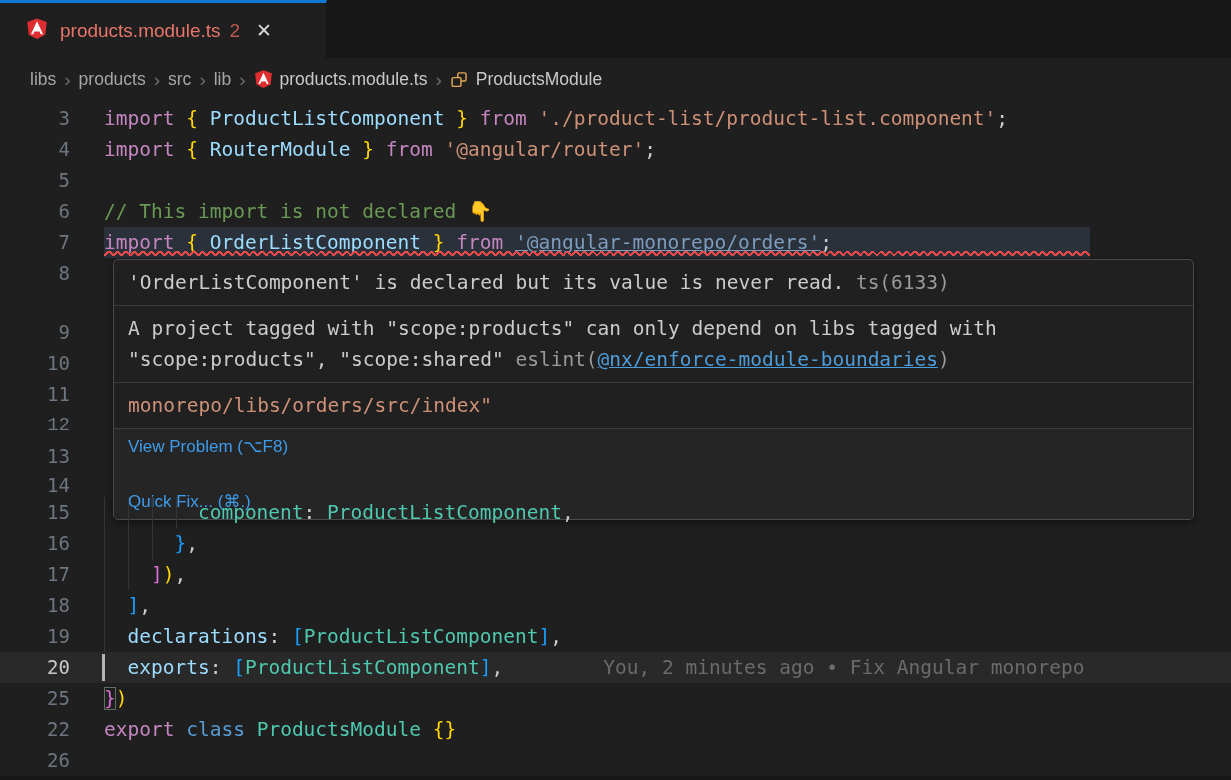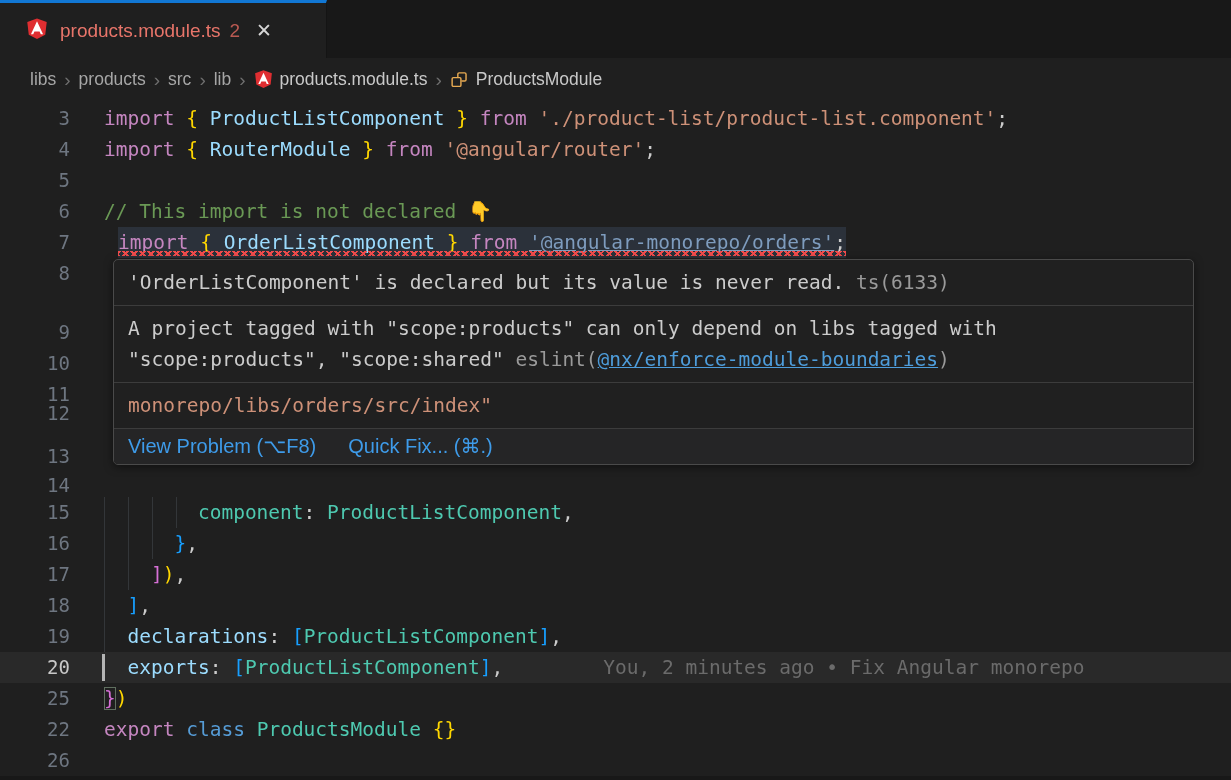--- a/index.html
+++ b/index.html
@@ -26,37 +26,37 @@
   .gutter{width:70px;flex:none;text-align:right;color:#6e7681;font-size:19px;user-select:none;}
   .row.cur .gutter{color:#c8c8c8;}
   .code{position:relative;flex:1;padding-left:34px;white-space:pre;color:#cccccc;}
   .guide{position:absolute;top:0;bottom:0;width:1px;background:#333639;}
   .cursor{position:absolute;left:32px;top:2px;bottom:2px;width:2.5px;background:#b4b4b4;}
   .u{text-decoration:underline;}
   .bracket-box{outline:1px solid #5f6f5f;outline-offset:-1px;}
   .blame{color:#6b6b6b;margin-left:100px;}
 
   
-  .err-line{position:relative;display:inline-block;background:rgba(86,115,153,0.22);margin-left:14px;}
+  .err-line{position:relative;display:inline-block;background:rgba(86,115,153,0.22);padding-right:258px;}
   .err-line::after{content:"";position:absolute;left:0;right:0;bottom:2px;height:5px;
     background-image:repeating-linear-gradient(45deg,#f14c4c 0 2px,transparent 2px 6px),
                      repeating-linear-gradient(-45deg,#f14c4c 0 2px,transparent 2px 6px);}
 
   
   .hover-zone{position:relative;height:239px;background:#1f1f1f;}
   .overlay-gutter{position:absolute;left:0;top:0;width:70px;height:100%;}
   .overlay-gutter .num{position:absolute;right:0;width:70px;text-align:right;color:#6e7681;font-size:19px;line-height:31px;}
   .tooltip{position:absolute;left:113px;top:1px;width:1081px;box-sizing:border-box;background:#202020;border:1px solid #4a4a4a;border-radius:5px;overflow:hidden;box-shadow:0 2px 8px rgba(0,0,0,.5);}
   .tt-sec{padding:7px 14px;line-height:31px;color:#cccccc;font-size:19.5px;font-family:"DejaVu Sans Mono","Liberation Mono",monospace;}
   .tt-sec + .tt-sec,.tt-actions{border-top:1px solid #3c3c3c;}
   .tt-code{color:#9a9a9a;}
   .tt-kw{color:#569cd6;}
   .tt-str{color:#ce9178;}
   .tt-link{color:#4e9ddb;text-decoration:underline;cursor:pointer;}
-  .tt-actions{background:#252526;padding:6px 14px;display:flex;gap:32px;font-family:"Liberation Sans",sans-serif;font-size:20px;line-height:23px;}
+  .tt-actions{background:#252526;padding:6px 14px;display:flex;gap:32px;font-family:"Liberation Sans",sans-serif;font-size:17px;line-height:23px;flex-direction:column;}
   .tt-action{color:#3e9be9;cursor:pointer;}
 </style>
 </head>
 <body>
 
 <div class="tabbar">
   <div class="tab">
     <span class="bc-icon">
       <svg width="22" height="23" viewBox="0 0 24 24">
           <polygon points="12,1 22.6,4.8 21,18.9 12,23.4 3,18.9 1.4,4.8" fill="#df2e31"></polygon>
@@ -130,21 +130,21 @@
         <div class="code"><span class="err-line"><span style="color: rgb(197, 134, 192);">import</span><span style="color: rgb(204, 204, 204);"> </span><span style="color: rgb(255, 215, 0);">{</span><span style="color: rgb(204, 204, 204);"> </span><span style="color: rgb(156, 220, 254);">OrderListComponent</span><span style="color: rgb(204, 204, 204);"> </span><span style="color: rgb(255, 215, 0);">}</span><span style="color: rgb(204, 204, 204);"> </span><span style="color: rgb(197, 134, 192);">from</span><span style="color: rgb(204, 204, 204);"> </span><span class="u" style="color: rgb(126, 156, 190);">'@angular-monorepo/orders'</span><span style="color: rgb(204, 204, 204);">;</span></span></div>
       </div>
     </div>
 
   <div class="hover-zone">
     <div class="overlay-gutter" id="overlay-gutter">
         <div class="num" style="top: 0px;">8</div>
         <div class="num" style="top: 59px;">9</div>
         <div class="num" style="top: 90px;">10</div>
         <div class="num" style="top: 121px;">11</div>
-        <div class="num" style="top: 140px;">12</div>
+        <div class="num" style="top: 152px; font-family: Liberation Mono, monospace;">12</div>
         <div class="num" style="top: 183px;">13</div>
         <div class="num" style="top: 212px;">14</div>
       </div>
     <div class="tooltip">
       <div class="tt-sec">
         <span>'OrderListComponent' is declared but its value is never read.</span>
         <span class="tt-code">ts(6133)</span>
       </div>
       <div class="tt-sec">
         <div>A project tagged with "scope:products" can only depend on libs tagged with</div>

